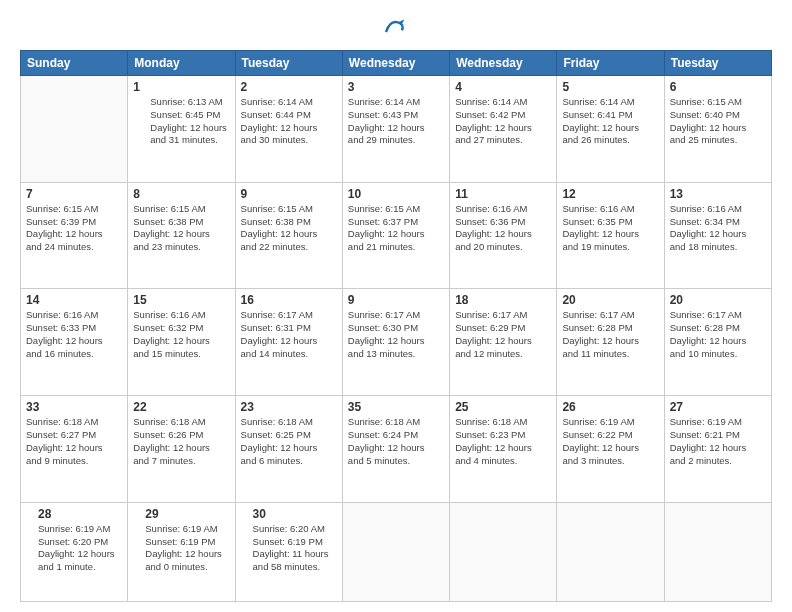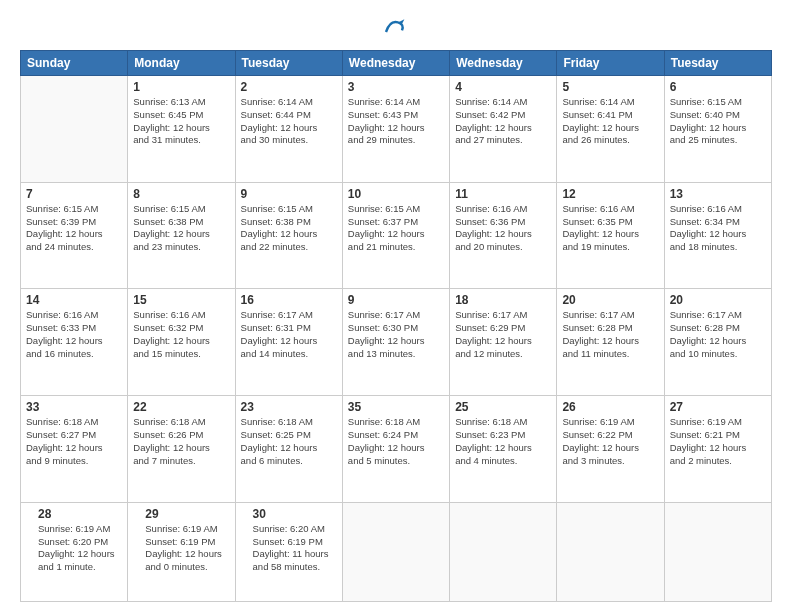--- a/index.html
+++ b/index.html
@@ -133,21 +133,21 @@
           <th>Wednesday</th>
           <th>Friday</th>
           <th>Tuesday</th>
         </tr>
     </thead>
     <tbody id="calendar-body">
     <tr>
           <td class="empty-cell"></td>
           <td>
             <span class="day-num">1</span>
-            <div class="day-info" style="white-space: pre-line;">Sunrise: 6:13 AM
+            <div class="day-info" style="white-space: pre-line; margin-left: 17px;">Sunrise: 6:13 AM
 Sunset: 6:45 PM
 Daylight: 12 hours
 and 31 minutes.</div>
           </td>
           <td>
             <span class="day-num">2</span>
             <div class="day-info" style="white-space: pre-line;">Sunrise: 6:14 AM
 Sunset: 6:44 PM
 Daylight: 12 hours
 and 30 minutes.</div>

